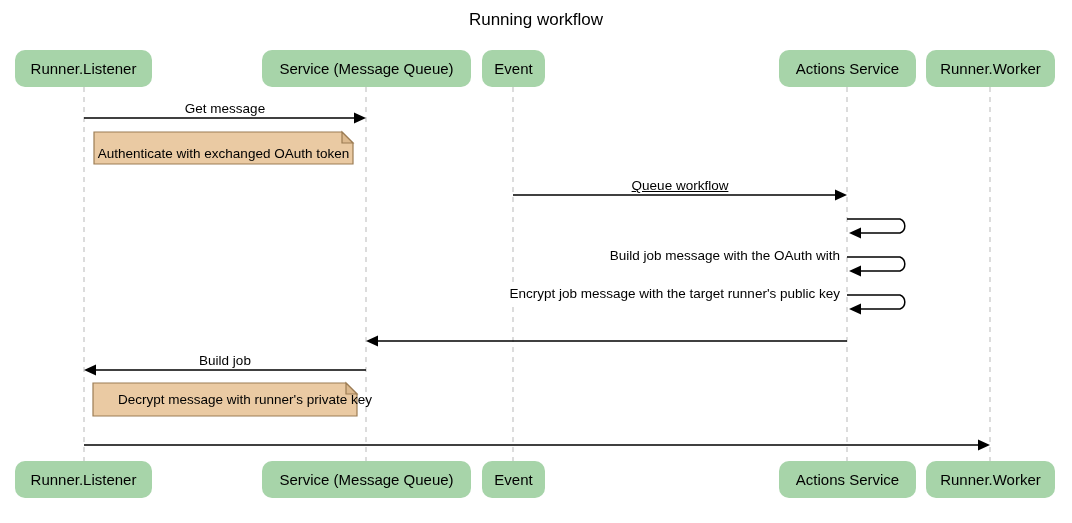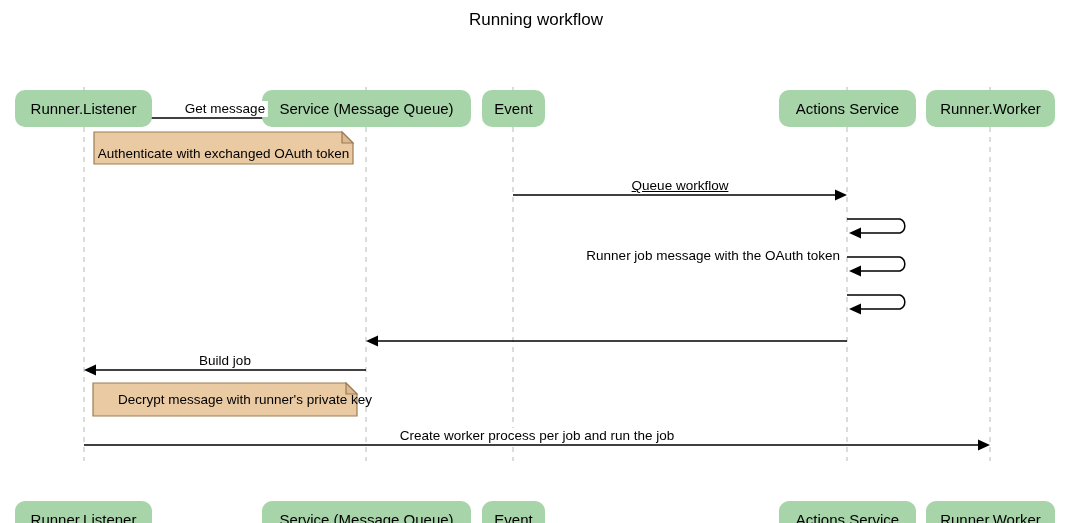--- a/index.html
+++ b/index.html
@@ -13,21 +13,21 @@
   .title{position:absolute;top:10px;left:0;width:100%;text-align:center;
          font-size:17px;font-weight:normal;color:#000;}
   svg.layer{position:absolute;left:0;top:0;width:1072px;height:523px;}
   .lifeline{stroke:var(--lifeline);stroke-width:1;stroke-dasharray:5 5;fill:none;}
   .mline{stroke:var(--line);stroke-width:1.5;fill:none;}
   .ahead{fill:var(--line);stroke:none;}
   .notebody{fill:var(--note-fill);stroke:var(--note-border);stroke-width:1.2;}
   .notefold{fill:var(--note-fold);stroke:var(--note-border);stroke-width:1.2;}
   .actor{position:absolute;height:37px;background:var(--actor-fill);border-radius:10px;
          display:flex;align-items:center;justify-content:center;
-         font-size:15px;color:var(--actor-text);white-space:nowrap;margin-top:40px;}
+         font-size:15px;color:var(--actor-text);white-space:nowrap;}
   .msg{position:absolute;font-size:13.5px;color:#000;background:var(--background);
        padding:0 3px;white-space:nowrap;transform:translateX(-50%);line-height:16px;text-align:center;}
   .msg-r{position:absolute;font-size:13.5px;color:#000;background:var(--background);
        padding:0 3px;white-space:nowrap;line-height:16px;}
   .note-text{position:absolute;display:flex;align-items:center;justify-content:center;
        font-size:13.5px;color:#000;white-space:nowrap;}
 </style>
 </head>
 <body>
 
@@ -81,20 +81,20 @@
   <div class="actor" style="left:926px; top:50px; width:129px;">Runner.Worker</div>
 
   <div class="actor" style="left:15px;  top:461px; width:137px;">Runner.Listener</div>
   <div class="actor" style="left:262px; top:461px; width:209px;">Service (Message Queue)</div>
   <div class="actor" style="left:482px; top:461px; width:63px;">Event</div>
   <div class="actor" style="left:779px; top:461px; width:137px;">Actions Service</div>
   <div class="actor" style="left:926px; top:461px; width:129px;">Runner.Worker</div>
 
   <div class="msg" style="left:225px; top:101px;">Get message</div>
   <div class="msg" style="left:680px; top:178px;text-decoration:underline;">Queue workflow</div>
-  <div class="msg-r" style="right:229px; top:248px;">Runner job message with the OAuth token</div>
+  <div class="msg-r" style="right:229px; top:248px;">Build job message with the OAuth with</div>
+  <div class="msg-r" style="right:229px; top:286px;">Encrypt job message with the target runner's public key</div>
   <div class="msg" style="left:225px; top:353px;">Build job</div>
-  <div class="msg" style="left:537px; top:428px;">Create worker process per job and run the job</div>
 
   <div class="note-text" style="left:94px; top:132px; width:259px; height:42px;">Authenticate with exchanged OAuth token</div>
   <div class="note-text" style="left:93px; top:383px; width:304px; height:33px;">Decrypt message with runner's private key</div>
 
 </div>
 
 </body></html>

